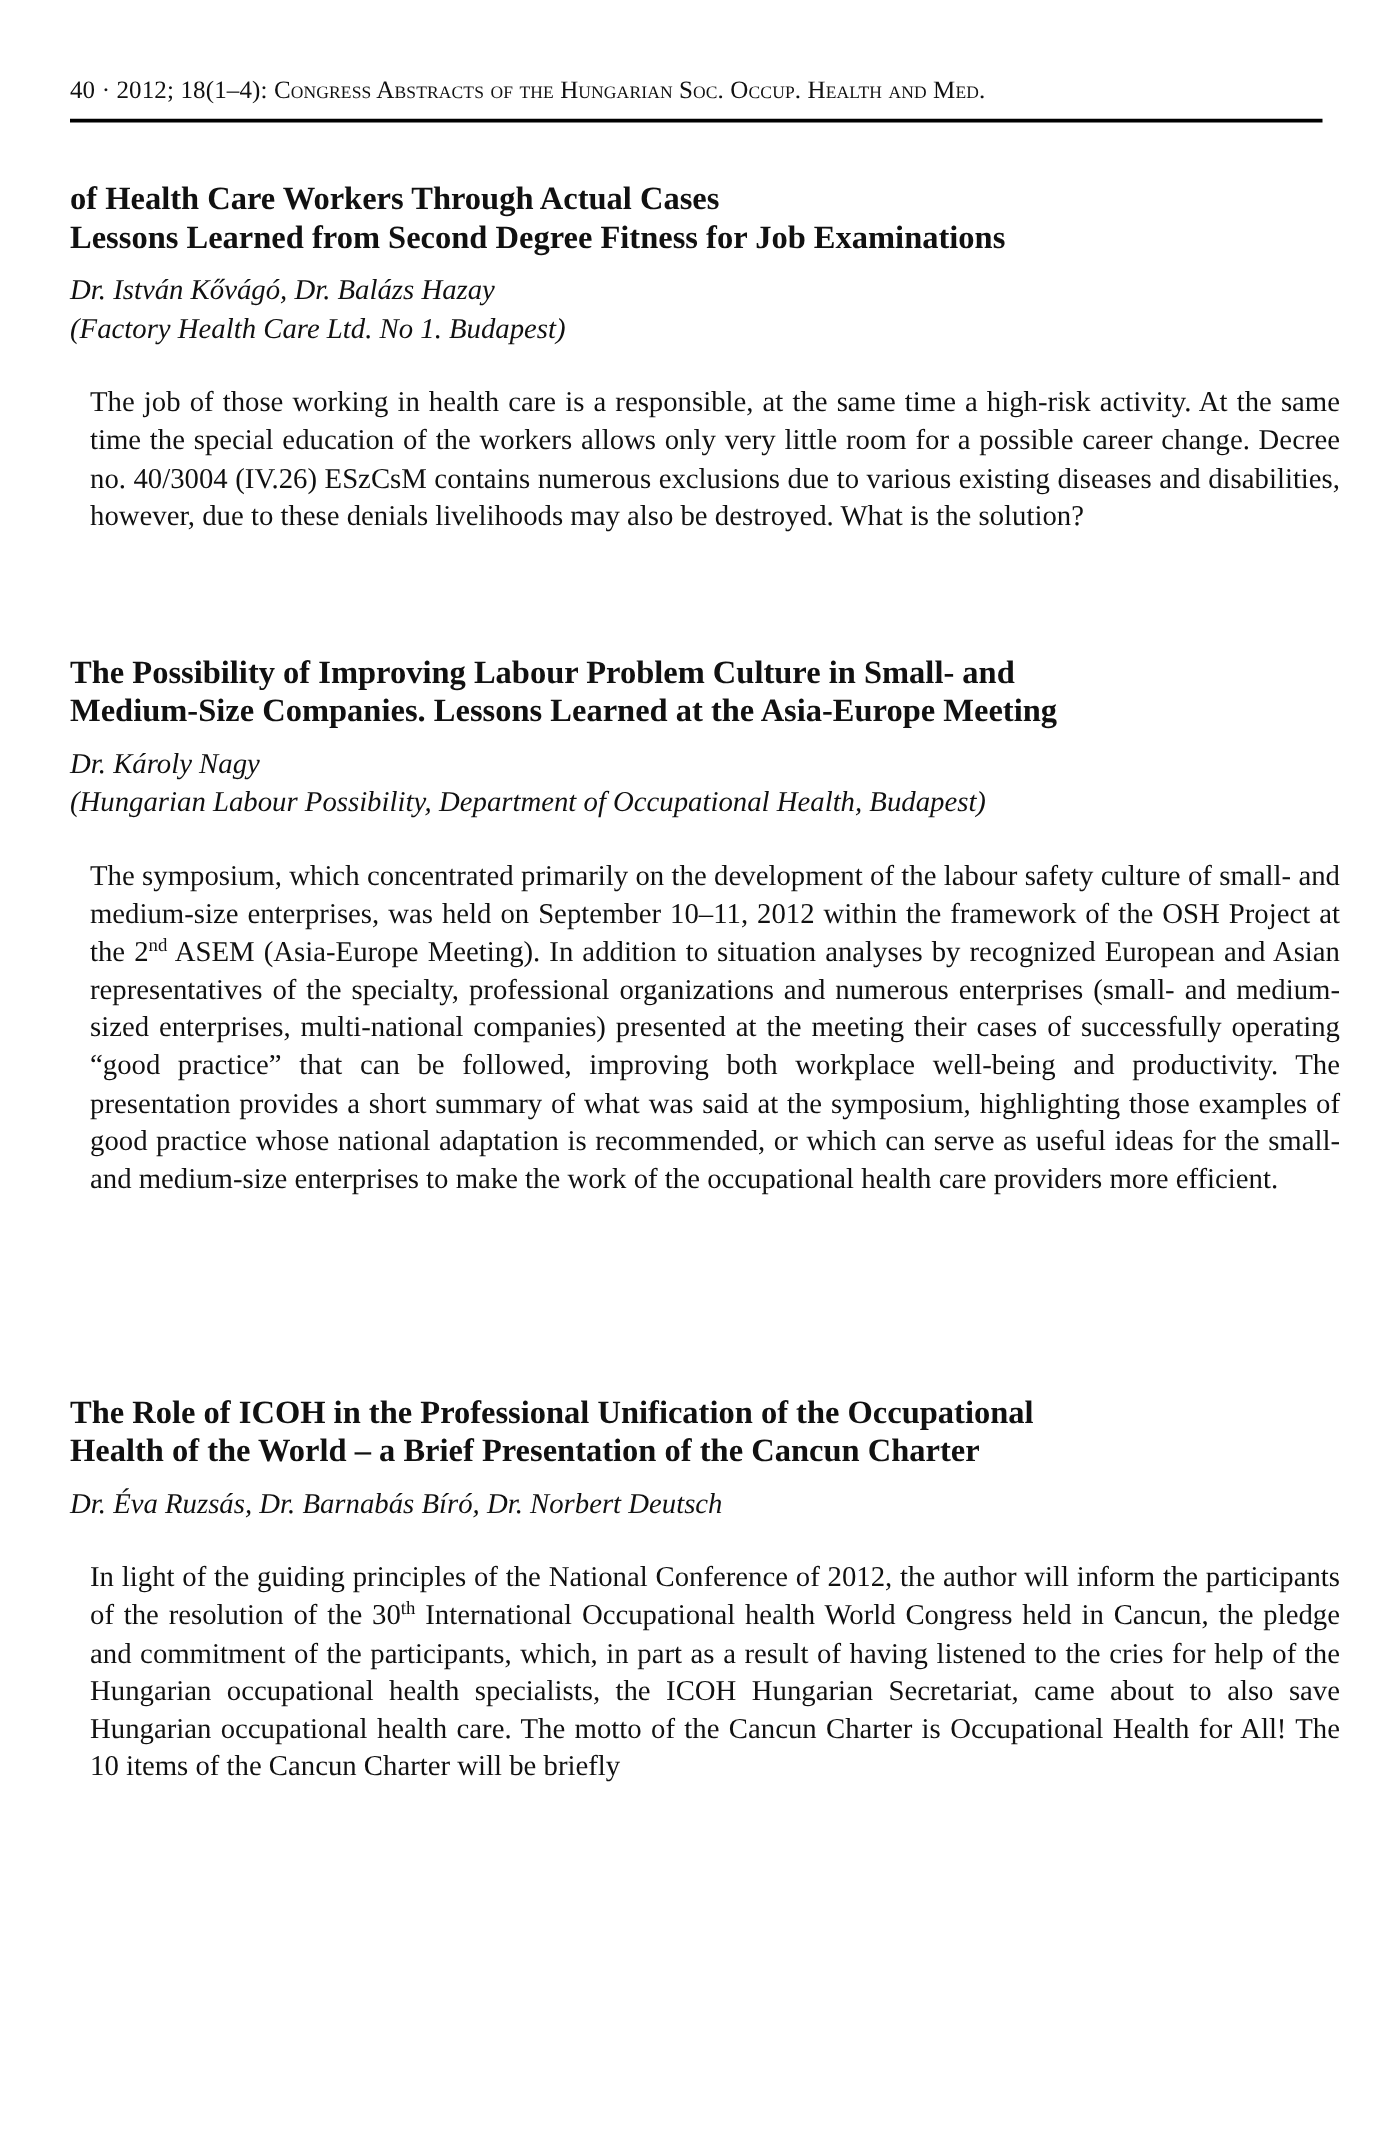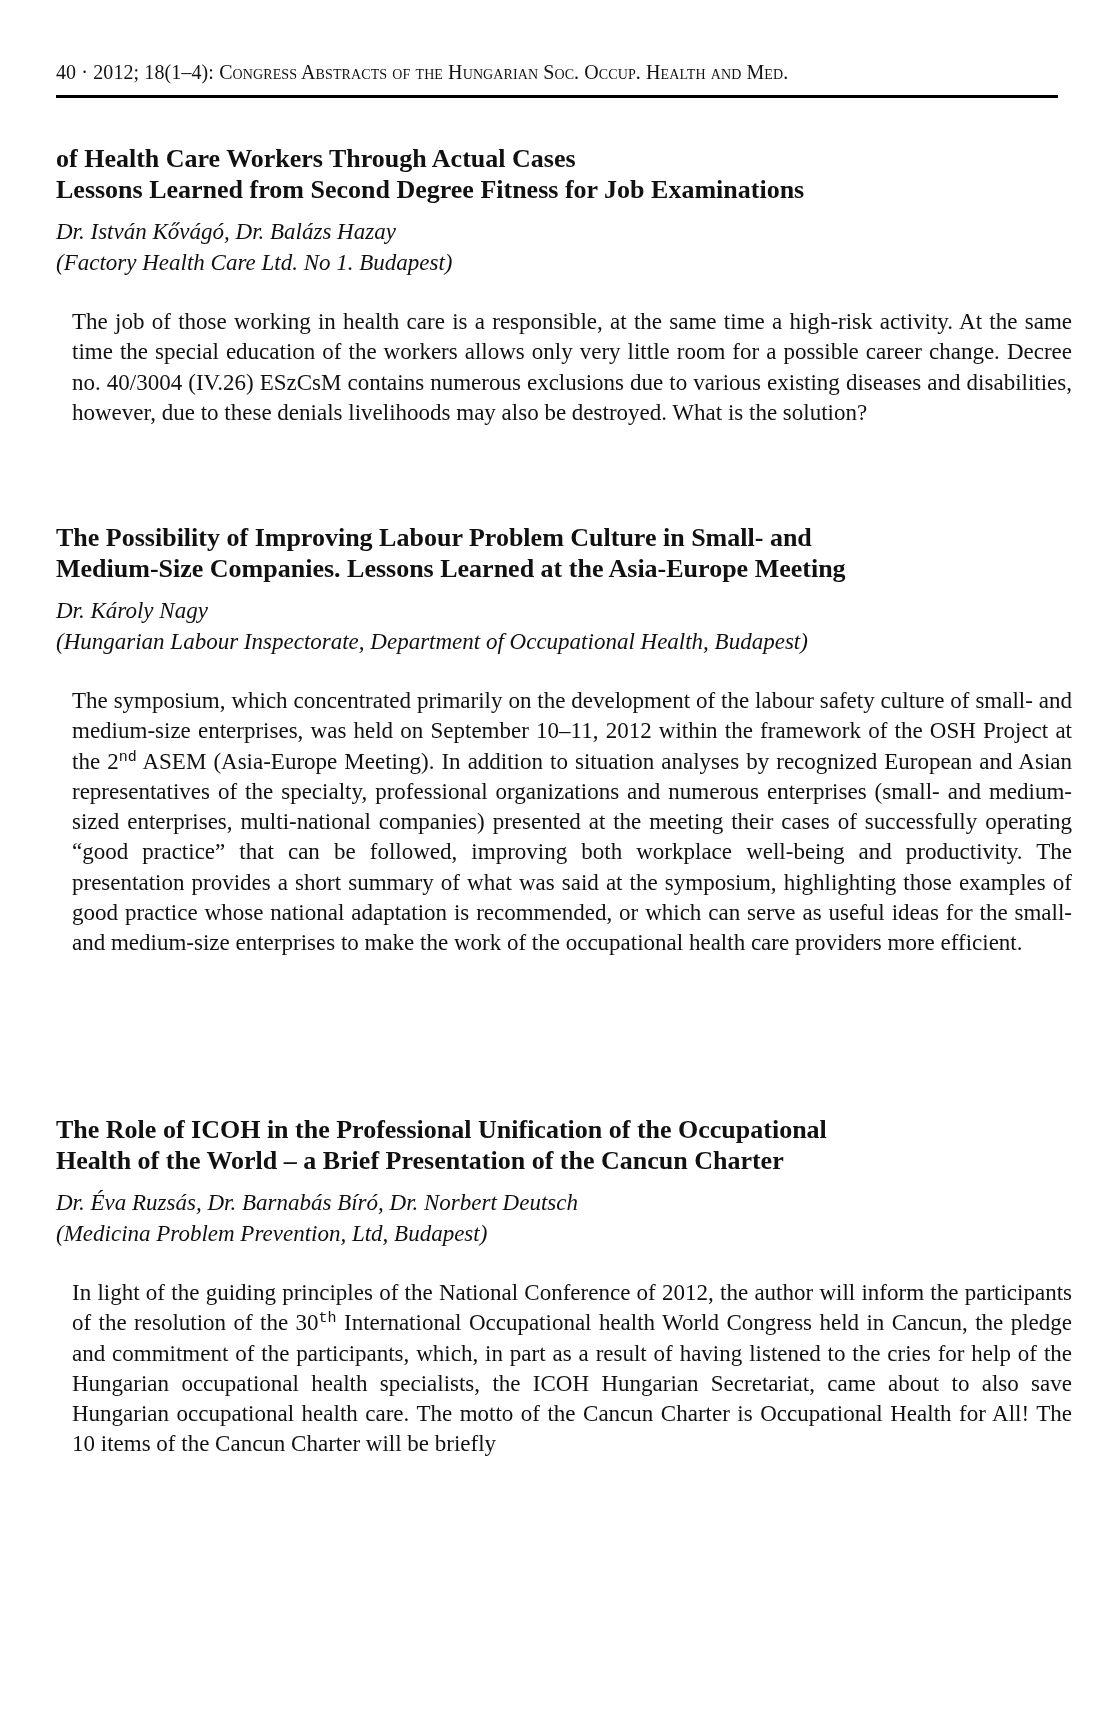--- a/index.html
+++ b/index.html
@@ -67,21 +67,20 @@
       line-height: 30.3px;
       text-align: justify;
       margin: 16px;
       margin-top: 29px;
       width: 1000px;
     }
     .abstract sup {
       font-size: 15px;
       line-height: 0;
       vertical-align: 8px;
-      font-family: Liberation Mono, monospace;
     }
     #a1 { top: 143px; }
     #a2 { top: 522px; }
     #a3 { top: 1114px; }
   </style>
 </head>
 <body>
 
 <div class="page">
 
@@ -102,27 +101,26 @@
     <p class="affil">(Factory Health Care Ltd. No 1. Budapest)</p>
     <p class="abstract">The job of those working in health care is a responsible, at the same time a high-risk activity. At the same time the special education of the workers allows only very little room for a possible career change. Decree no. 40/3004 (IV.26) ESzCsM contains numerous exclusions due to various existing diseases and disabilities, however, due to these denials livelihoods may also be destroyed. What is the solution?</p>
   </div>
 
   <div class="article" id="a2">
     <h2 class="title">
       <div>The Possibility of Improving Labour Problem Culture in Small- and</div>
       <div>Medium-Size Companies. Lessons Learned at the Asia-Europe Meeting</div>
     </h2>
     <p class="authors">Dr. Károly Nagy</p>
-    <p class="affil">(Hungarian Labour Inspectorate, Department of Occupational Health, Budapest)</p>
+    <p class="affil">(Hungarian Labour Possibility, Department of Occupational Health, Budapest)</p>
     <p class="abstract"><span>The symposium, which concentrated primarily on the development of the labour safety culture of small- and medium-size enterprises, was held on September 10–11, 2012 within the framework of the OSH Project at the 2</span><sup>nd</sup><span> ASEM (Asia-Europe Meeting). In addition to situation analyses by recognized European and Asian representatives of the specialty, professional organizations and numerous enterprises (small- and medium-sized enterprises, multi-national companies) presented at the meeting their cases of successfully operating “good practice” that can be followed, improving both workplace well-being and productivity. The presentation provides a short summary of what was said at the symposium, highlighting those examples of good practice whose national adaptation is recommended, or which can serve as useful ideas for the small- and medium-size enterprises to make the work of the occupational health care providers more efficient.</span></p>
   </div>
 
   <div class="article" id="a3">
     <h2 class="title">
       <div>The Role of ICOH in the Professional Unification of the Occupational</div>
       <div>Health of the World – a Brief Presentation of the Cancun Charter</div>
     </h2>
     <p class="authors">Dr. Éva Ruzsás, Dr. Barnabás Bíró, Dr. Norbert Deutsch</p>
-    <p class="affil">(Medicina Problem Prevention, Ltd, Budapest)</p>
     <p class="abstract"><span>In light of the guiding principles of the National Conference of 2012, the author will inform the participants of the resolution of the 30</span><sup>th</sup><span> International Occupational health World Congress held in Cancun, the pledge and commitment of the participants, which, in part as a result of having listened to the cries for help of the Hungarian occupational health specialists, the ICOH Hungarian Secretariat, came about to also save Hungarian occupational health care. The motto of the Cancun Charter is Occupational Health for All! The 10 items of the Cancun Charter will be briefly</span></p>
   </div>
 
 </div>
 
 </body></html>

